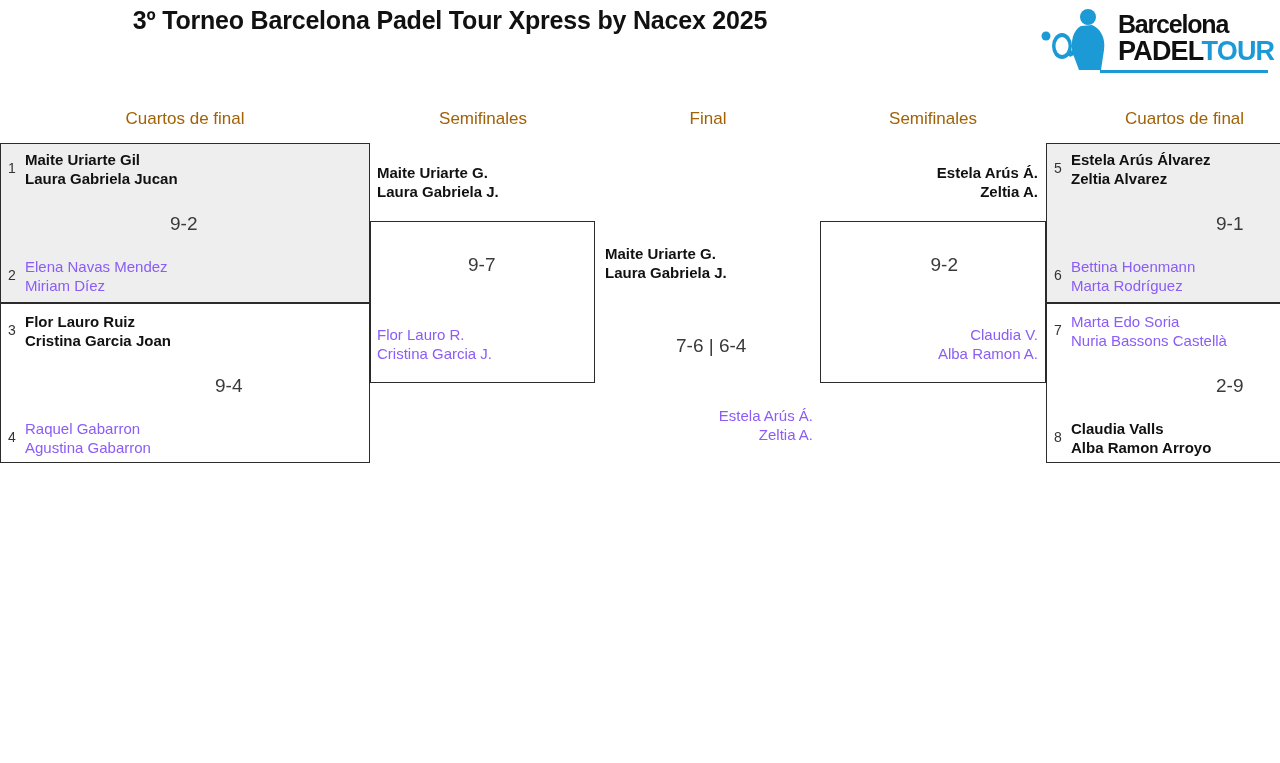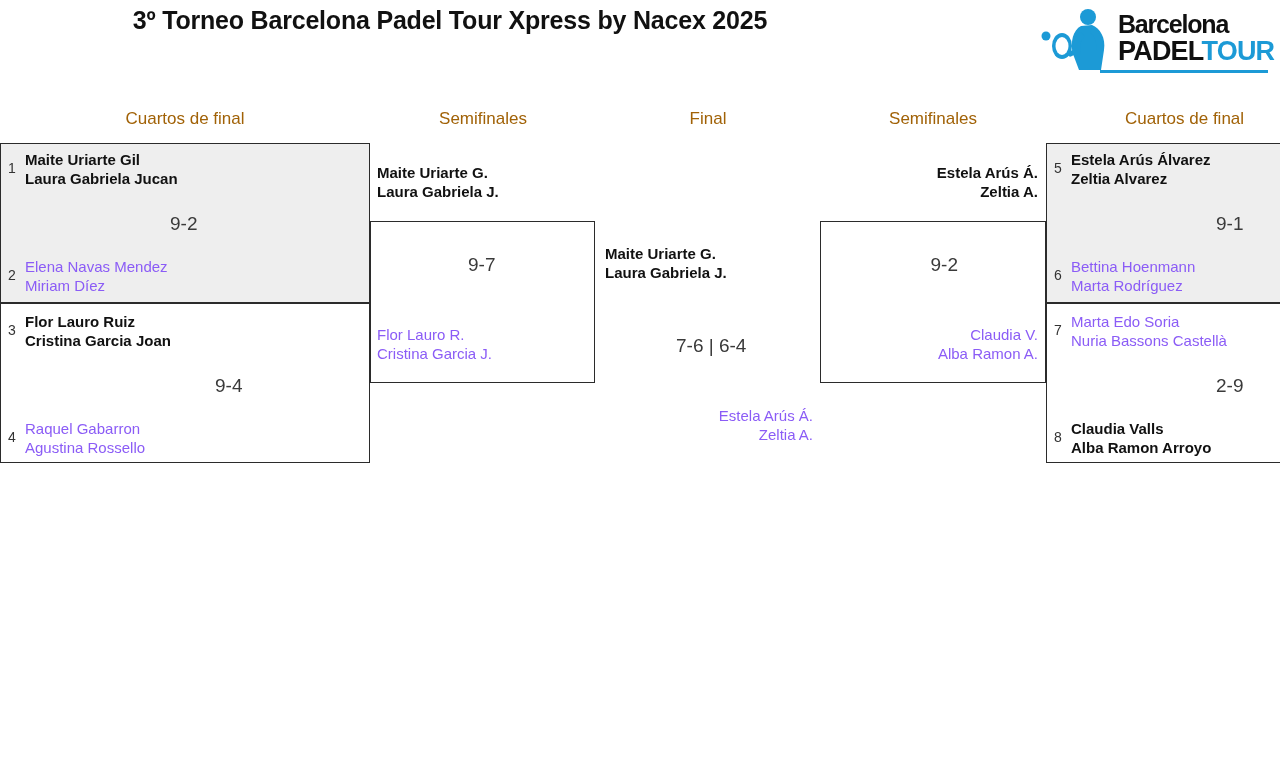--- a/index.html
+++ b/index.html
@@ -182,21 +182,21 @@
 <div class="mbox plain" style="left:0px; top:303px; width:370px; height:160px;"></div>
 <div class="seed" style="left:4px; top:322px;">3</div>
 <div class="team win" style="left:25px; top:312px;">
   <div>Flor Lauro Ruiz</div>
   <div>Cristina Garcia Joan</div>
 </div>
 <div class="score" style="left:170px; top:375px;margin-left:45px;">9-4</div>
 <div class="seed" style="left:4px; top:429px;">4</div>
 <div class="team lose" style="left:25px; top:419px;">
   <div>Raquel Gabarron</div>
-  <div>Agustina Rossello</div>
+  <div>Agustina Gabarron</div>
 </div>
 
 <div class="mbox plain" style="left:370px; top:221px; width:225px; height:162px;"></div>
 <div class="team win" style="left:377px; top:163px;">
   <div>Maite Uriarte G.</div>
   <div>Laura Gabriela J.</div>
 </div>
 <div class="score" style="left:468px; top:254px;">9-7</div>
 <div class="team lose" style="left:377px; top:325px;">
   <div>Flor Lauro R.</div>

